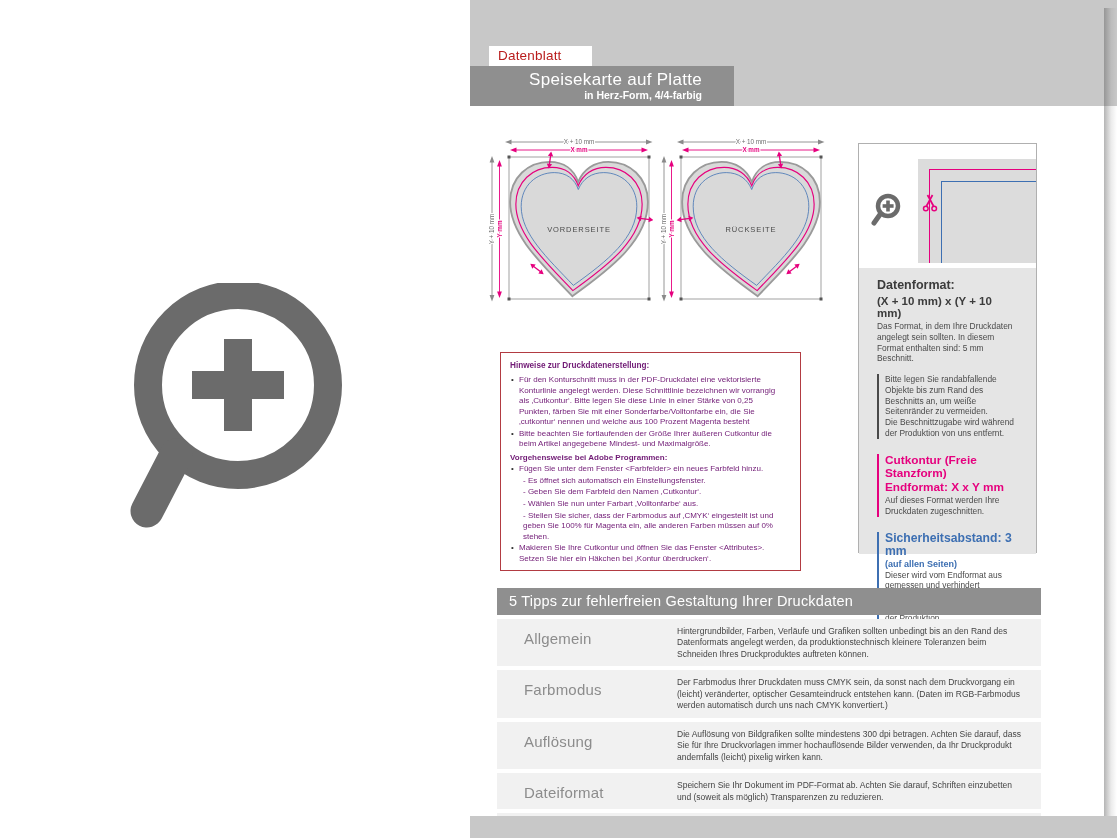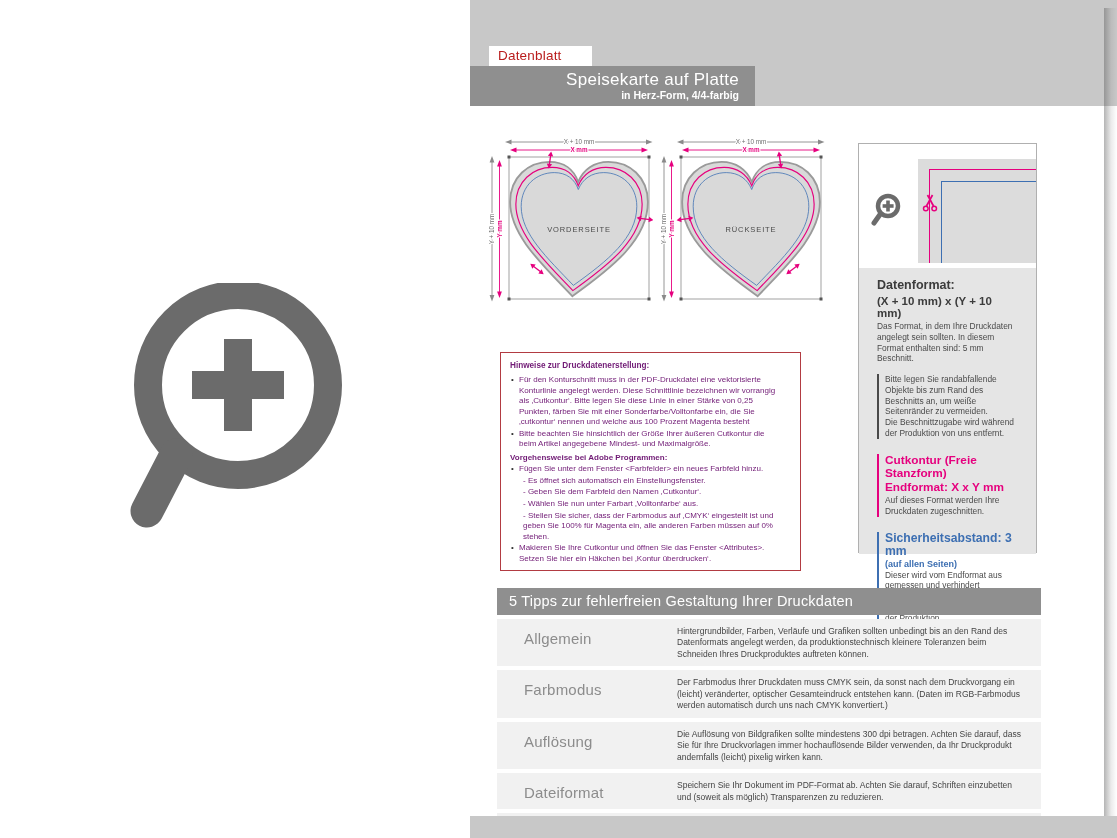--- a/index.html
+++ b/index.html
@@ -12,22 +12,22 @@
 
   
   #big-zoom{left:120px;top:283px;width:230px;height:262px;}
 
   
   #top-band{left:470px;top:0;width:647px;height:106px;background:#c8c8c8;}
   #page-shadow{left:1104px;top:8px;width:13px;height:830px;
     background:linear-gradient(to right,rgba(90,90,90,.45),rgba(120,120,120,.15) 55%,rgba(150,150,150,0));}
   #datenblatt-box{left:489px;top:46px;width:103px;height:20px;background:#ffffff;
     font-size:13.5px;color:#b91c1c;line-height:20px;padding-left:9px;box-sizing:border-box;letter-spacing:.2px;}
-  #title-bar{left:470px;top:66px;width:285px;height:40px;background:#8f8f8f;color:#fff;
-    text-align:right;box-sizing:border-box;padding:4px 16px 0 0;}
+  #title-bar{left:470px;top:66px;width:264px;height:40px;background:#8f8f8f;color:#fff;
+    text-align:right;box-sizing:border-box;padding:4px 32px 0 0;}
   #title-bar .t1{font-size:17px;line-height:19px;font-weight:400;letter-spacing:.3px;}
   #title-bar .t2{font-size:10.5px;line-height:13px;font-weight:700;}
 
   
   .heart-svg{width:170px;height:172px;}
   #front-diagram{left:483px;top:133px;}
   #back-diagram{left:655px;top:133px;}
   .dim-label{font-size:6.3px;fill:#6e6e6e;paint-order:stroke;stroke:#ffffff;stroke-width:2.4px;}
   .dim-label.mag{fill:#e6007e;font-weight:bold;}
   .side-label{font-size:7.5px;fill:#4a4a4a;letter-spacing:.9px;}
@@ -183,21 +183,21 @@
         <path d="M0,-8.5 L-2.7,-3.8 L2.7,-3.8 Z" fill="#e6007e"></path>
         <path d="M0,8.5 L-2.7,3.8 L2.7,3.8 Z" fill="#e6007e"></path>
     </g>
   </g>
   <text class="side-label" x="96" y="99" text-anchor="middle">RÜCKSEITE</text>
 </svg>
 
 <div id="notes-box" class="abs">
   <div class="nb-title">Hinweise zur Druckdatenerstellung:</div>
   <div class="line bullet">Für den Konturschnitt muss in der PDF-Druckdatei eine vektorisierte Konturlinie angelegt werden. Diese Schnittlinie bezeichnen wir vorrangig als ‚Cutkontur‘. Bitte legen Sie diese Linie in einer Stärke von 0,25 Punkten, färben Sie mit einer Sonderfarbe/Volltonfarbe ein, die Sie ‚cutkontur‘ nennen und welche aus 100 Prozent Magenta besteht</div>
-  <div class="line bullet">Bitte beachten Sie hinsichtlich der Größe Ihrer äußeren Cutkontur die beim Artikel angegebene Mindest- und Maximalgröße.</div>
+  <div class="line bullet">Bitte beachten Sie fortlaufenden der Größe Ihrer äußeren Cutkontur die beim Artikel angegebene Mindest- und Maximalgröße.</div>
   <div class="line plain">Vorgehensweise bei Adobe Programmen:</div>
   <div class="line bullet">Fügen Sie unter dem Fenster &lt;Farbfelder&gt; ein neues Farbfeld hinzu.</div>
   <div class="line dash">- Es öffnet sich automatisch ein Einstellungsfenster.</div>
   <div class="line dash">- Geben Sie dem Farbfeld den Namen ‚Cutkontur‘.</div>
   <div class="line dash">- Wählen Sie nun unter Farbart ‚Volltonfarbe‘ aus.</div>
   <div class="line dash">- Stellen Sie sicher, dass der Farbmodus auf ‚CMYK‘ eingestellt ist und geben Sie 100% für Magenta ein, alle anderen Farben müssen auf 0% stehen.</div>
   <div class="line bullet">Makieren Sie Ihre Cutkontur und öffnen Sie das Fenster &lt;Attributes&gt;. Setzen Sie hier ein Häkchen bei ‚Kontur überdrucken‘.</div>
 </div>
 
 <div id="info-panel" class="abs">

